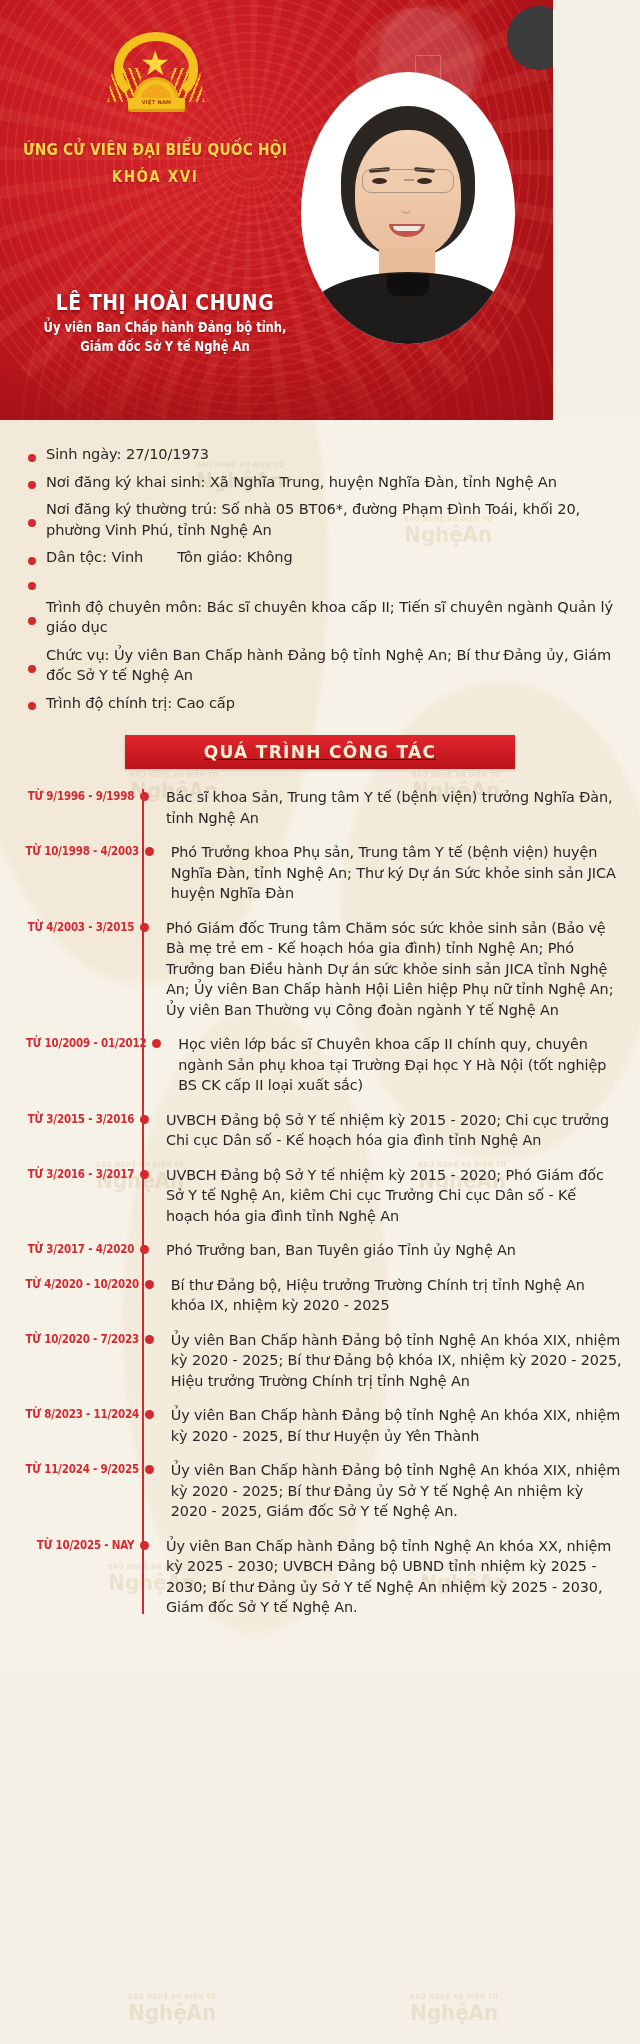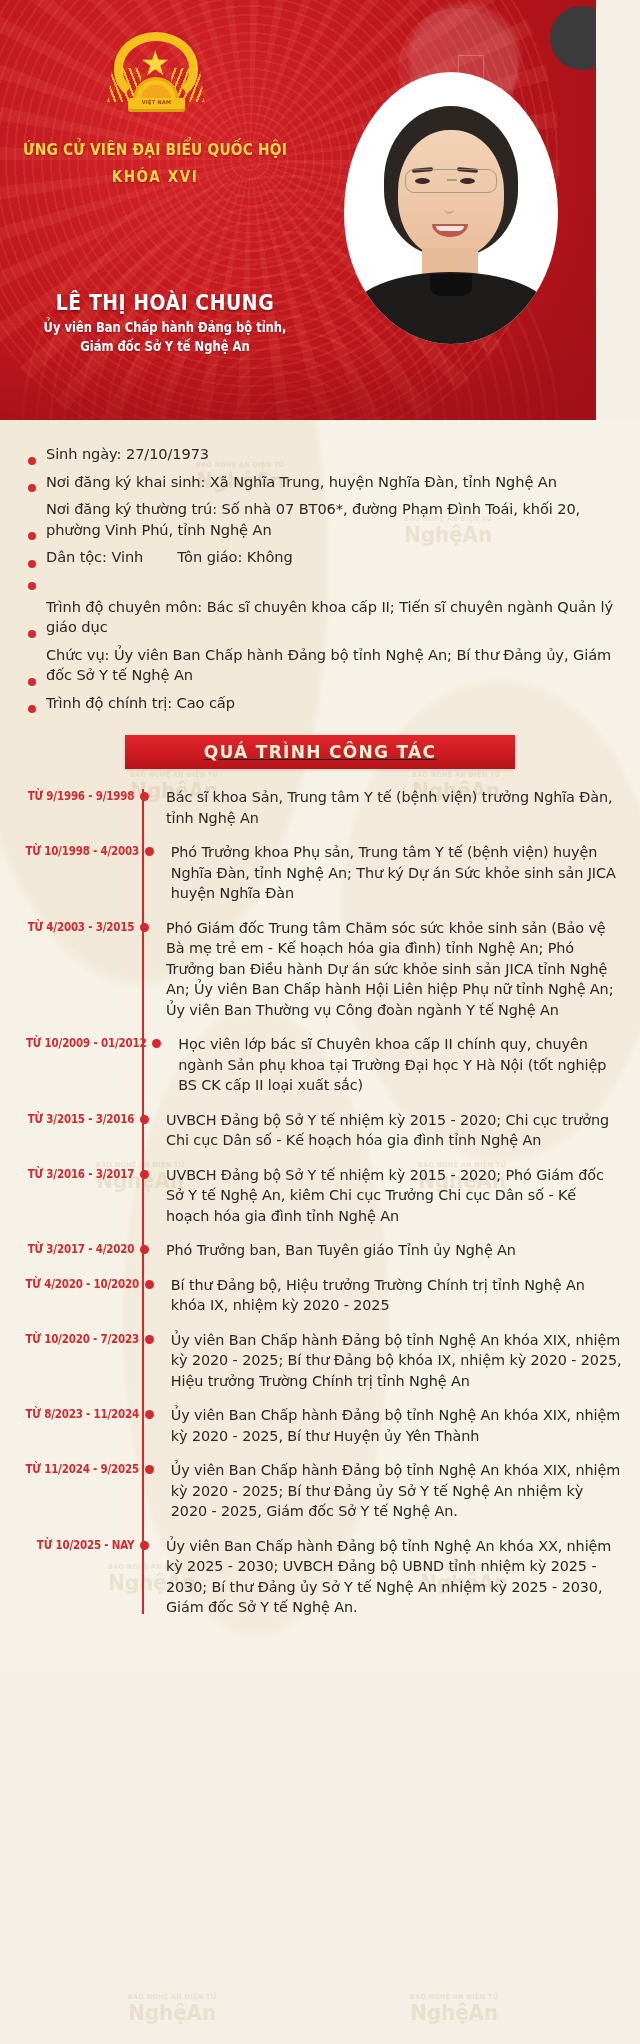--- a/index.html
+++ b/index.html
@@ -9,21 +9,21 @@
     height: 2044px;
     font-family: "DejaVu Sans", sans-serif;
     background: #f5f0e6;
     overflow: hidden;
     position: relative;
   }
 
   
   .hero {
     position: relative;
-    width: 596px;
+    width: 553px;
     height: 420px;
     background:
       radial-gradient(circle at 78% 14%, rgba(255,255,255,0.10) 0 9%, rgba(0,0,0,0) 10%),
       radial-gradient(circle at 30% 30%, #d4232a 0%, #c0181f 45%, #a00f16 100%);
     overflow: hidden;
   }
   
   .drum {
     position: absolute;
     left: -60px;
@@ -323,21 +323,21 @@
       radial-gradient(ellipse at 40% 72%, rgba(215,190,150,0.14) 0 24%, rgba(0,0,0,0) 25%);
     pointer-events: none;
   }
 
   .bio {
     position: relative;
     padding: 4px 22px 0 22px;
   }
   .bio-item {
     display: flex;
-    align-items: flex-end;
+    align-items: center;
     margin-bottom: 7px;
   }
   .bullet {
     flex: 0 0 auto;
     width: 8px; height: 8px;
     border-radius: 50%;
     background: #d6282f;
     margin: 7px 10px 0 6px;
   }
   .bio-text {
@@ -542,21 +542,21 @@
       <div class="bio-text">Sinh ngày: 27/10/1973</div>
     </div>
 
     <div class="bio-item">
       <span class="bullet"></span>
       <div class="bio-text">Nơi đăng ký khai sinh: Xã Nghĩa Trung, huyện Nghĩa Đàn, tỉnh Nghệ An</div>
     </div>
 
     <div class="bio-item">
       <span class="bullet"></span>
-      <div class="bio-text">Nơi đăng ký thường trú: Số nhà 07 BT06*, đường Phạm Đình Toái, khối 20, phường Vinh Phú, tỉnh Nghệ An</div>
+      <div class="bio-text">Nơi đăng ký thường trú: Số nhà 05 BT06*, đường Phạm Đình Toái, khối 20, phường Vinh Phú, tỉnh Nghệ An</div>
     </div>
 
     <div class="bio-item">
       <span class="bullet"></span>
       <div class="bio-text">
         <span>Dân tộc: Vinh</span><span class="gap"></span><span>Tôn giáo: Không</span>
       </div>
     </div>
 
     <div class="bio-item">

